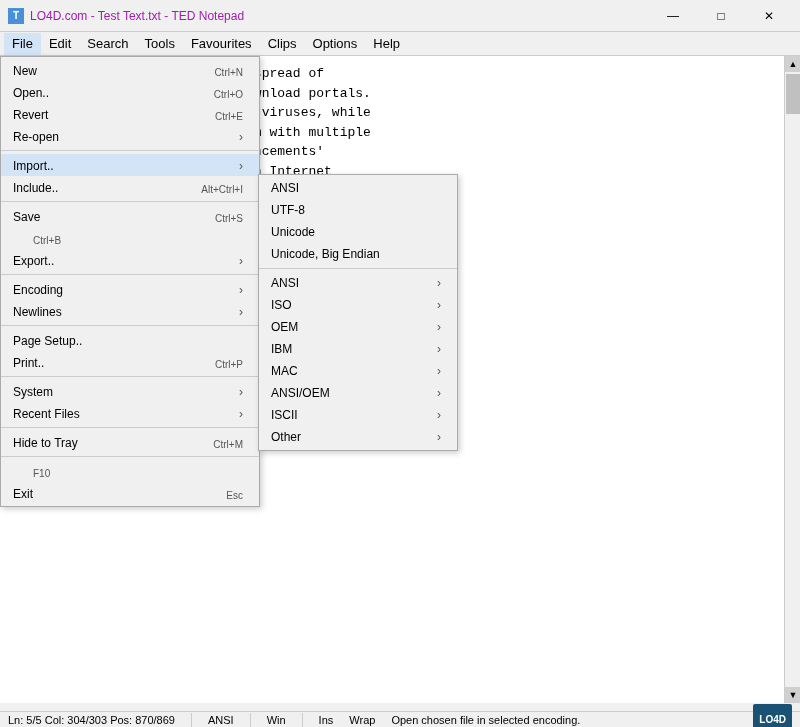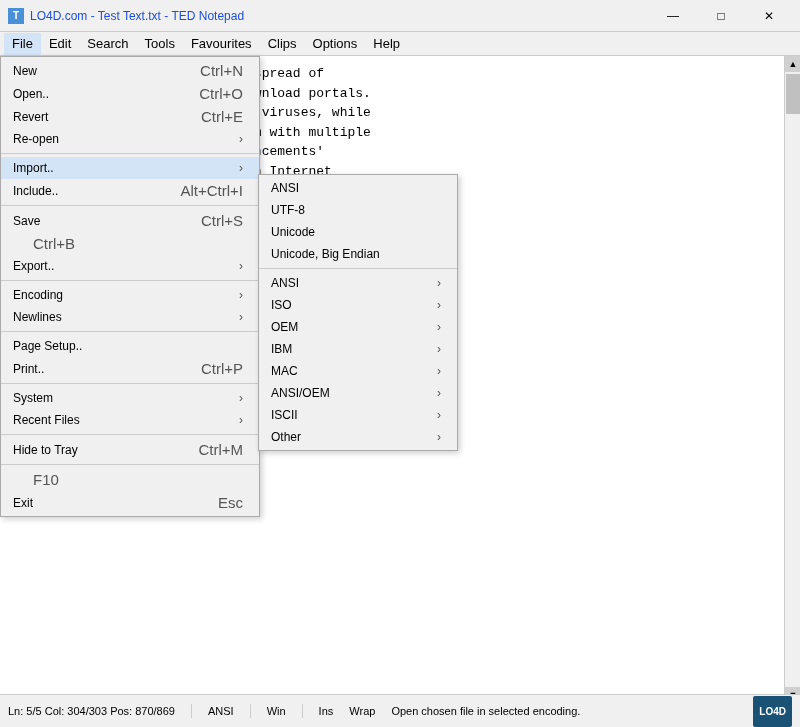--- a/index.html
+++ b/index.html
@@ -30,21 +30,21 @@
       display: inline-block;
       font-size: 10px;
       color: white;
       text-align: center;
       line-height: 16px;
       font-weight: bold;
     }
     .title-bar-text {
       flex: 1;
       font-size: 12px;
-      color: #1d4ed8;
+      color: #a21caf;
     }
     .title-bar-buttons {
       display: flex;
       gap: 2px;
     }
     .title-btn {
       width: 46px;
       height: 32px;
       border: none;
       background: transparent;
@@ -90,37 +90,37 @@
       top: 0;
       background: #f0f0f0;
       border: 1px solid #aaa;
       box-shadow: 2px 2px 6px rgba(0,0,0,0.2);
       min-width: 260px;
       z-index: 100;
       padding: 2px 0;
     }
     .dropdown-item {
       display: flex;
-      align-items: center;
+      align-items: flex-end;
       padding: 3px 16px 3px 12px;
       cursor: pointer;
       font-size: 12px;
       min-height: 22px;
       white-space: nowrap;
     }
     .dropdown-item:hover, .dropdown-item.open {
       background: #d4e4f7;
     }
     .dropdown-item .label {
       flex: 1;
     }
     .dropdown-item .shortcut {
       margin-left: 20px;
       color: #555;
-      font-size: 15px;
+      font-size: 10px;
     }
     .dropdown-item .arrow {
       margin-left: 8px;
       color: #555;
     }
     .dropdown-separator {
       height: 1px;
       background: #ccc;
       margin: 3px 0;
     }
@@ -205,21 +205,21 @@
       justify-content: center;
       font-size: 9px;
       cursor: pointer;
       position: absolute;
     }
     .scrollbar-up { top: 0; }
     .scrollbar-down { bottom: 0; }
 
     
     .status-bar {
-      height: 33px;
+      height: 16px;
       background: #f0f0f0;
       border-top: 1px solid #ccc;
       display: flex;
       align-items: center;
       padding: 0 8px;
       font-size: 11px;
       color: #000;
       gap: 16px;
       position: absolute;
       bottom: 0;

